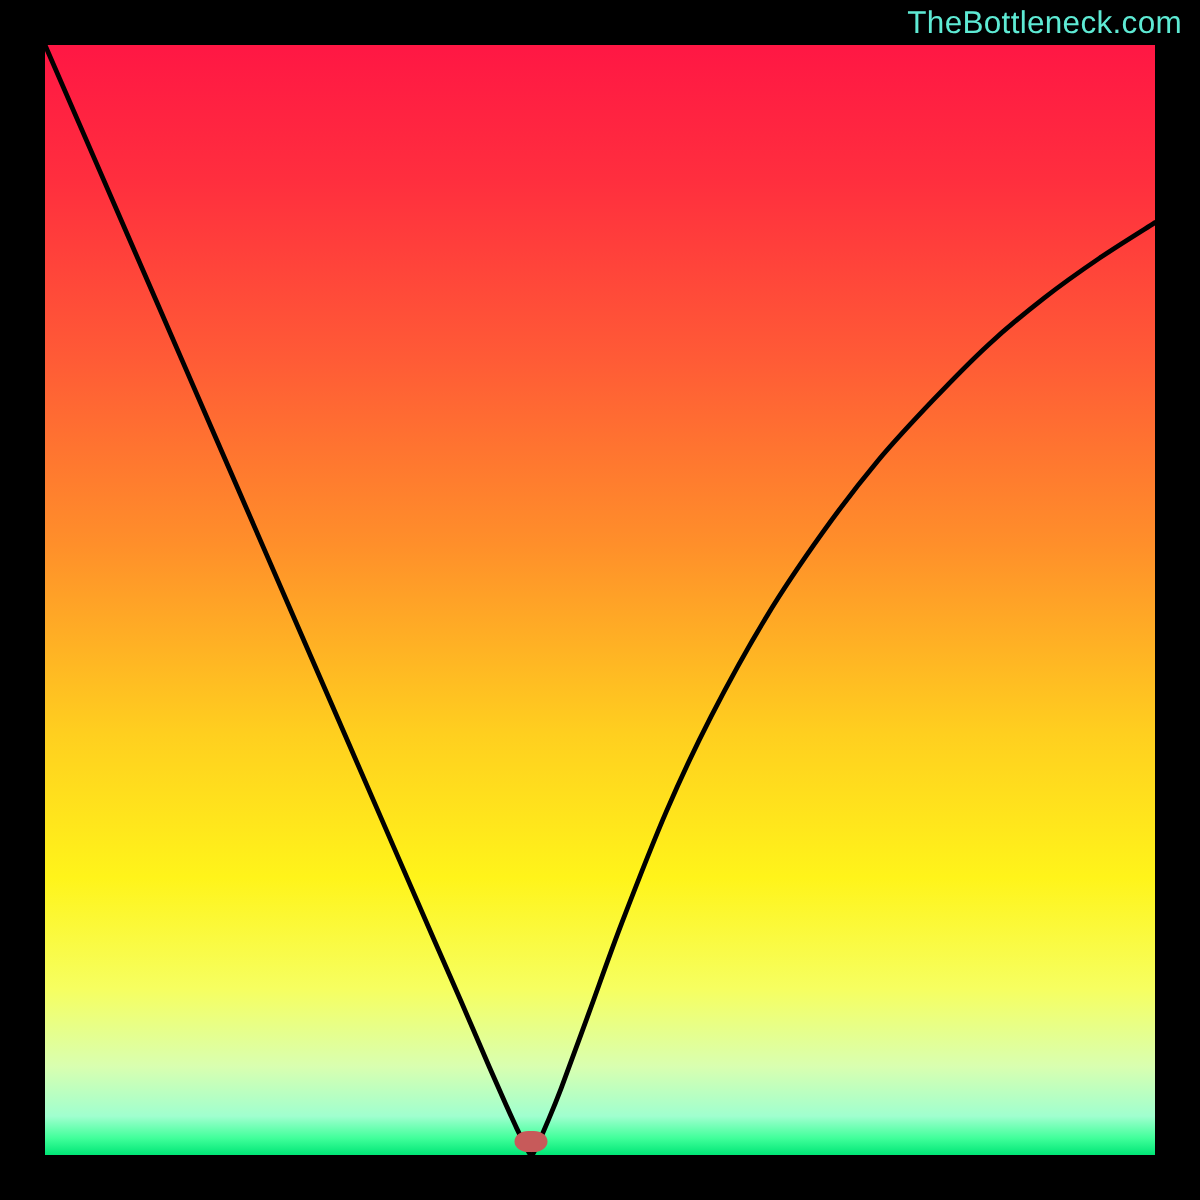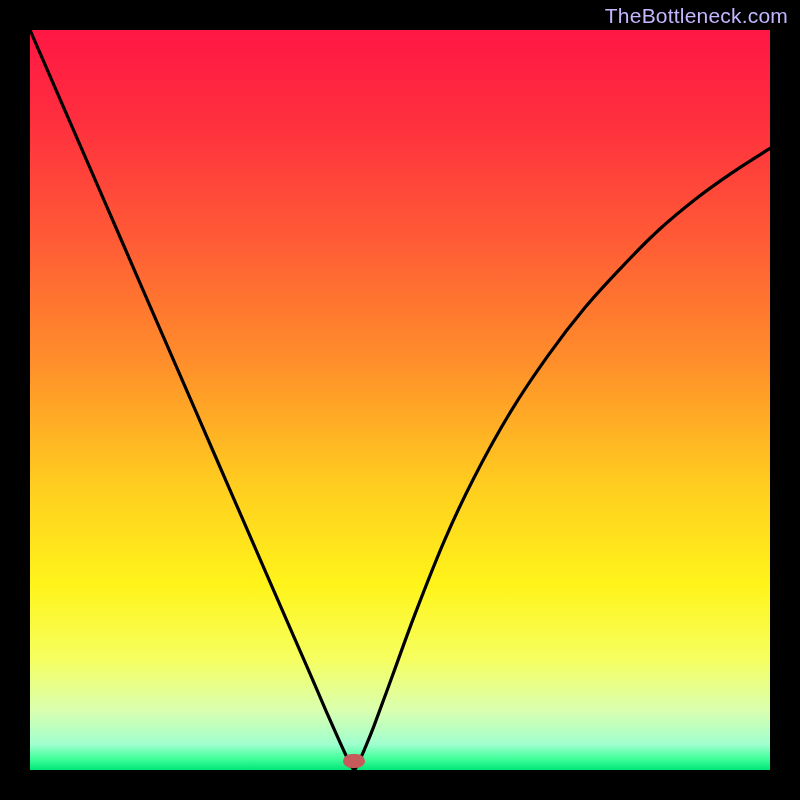--- a/index.html
+++ b/index.html
@@ -44,21 +44,21 @@
     position: absolute;
     border-radius: 50% / 60%;
     transform: translate(-50%, -50%);
   }
   .watermark {
     position: absolute;
     top: 4px;
     right: 12px;
     font-family: Arial, Helvetica, sans-serif;
     font-size: 21px;
-    color: #c4b5fd;
+    color: #5eead4;
     letter-spacing: 0.2px;
   }
 </style>
 </head>
 <body>
 
 <div class="frame">
 
   <div class="plot">
     <svg class="gradient" viewBox="0 0 740 740" preserveAspectRatio="none">

